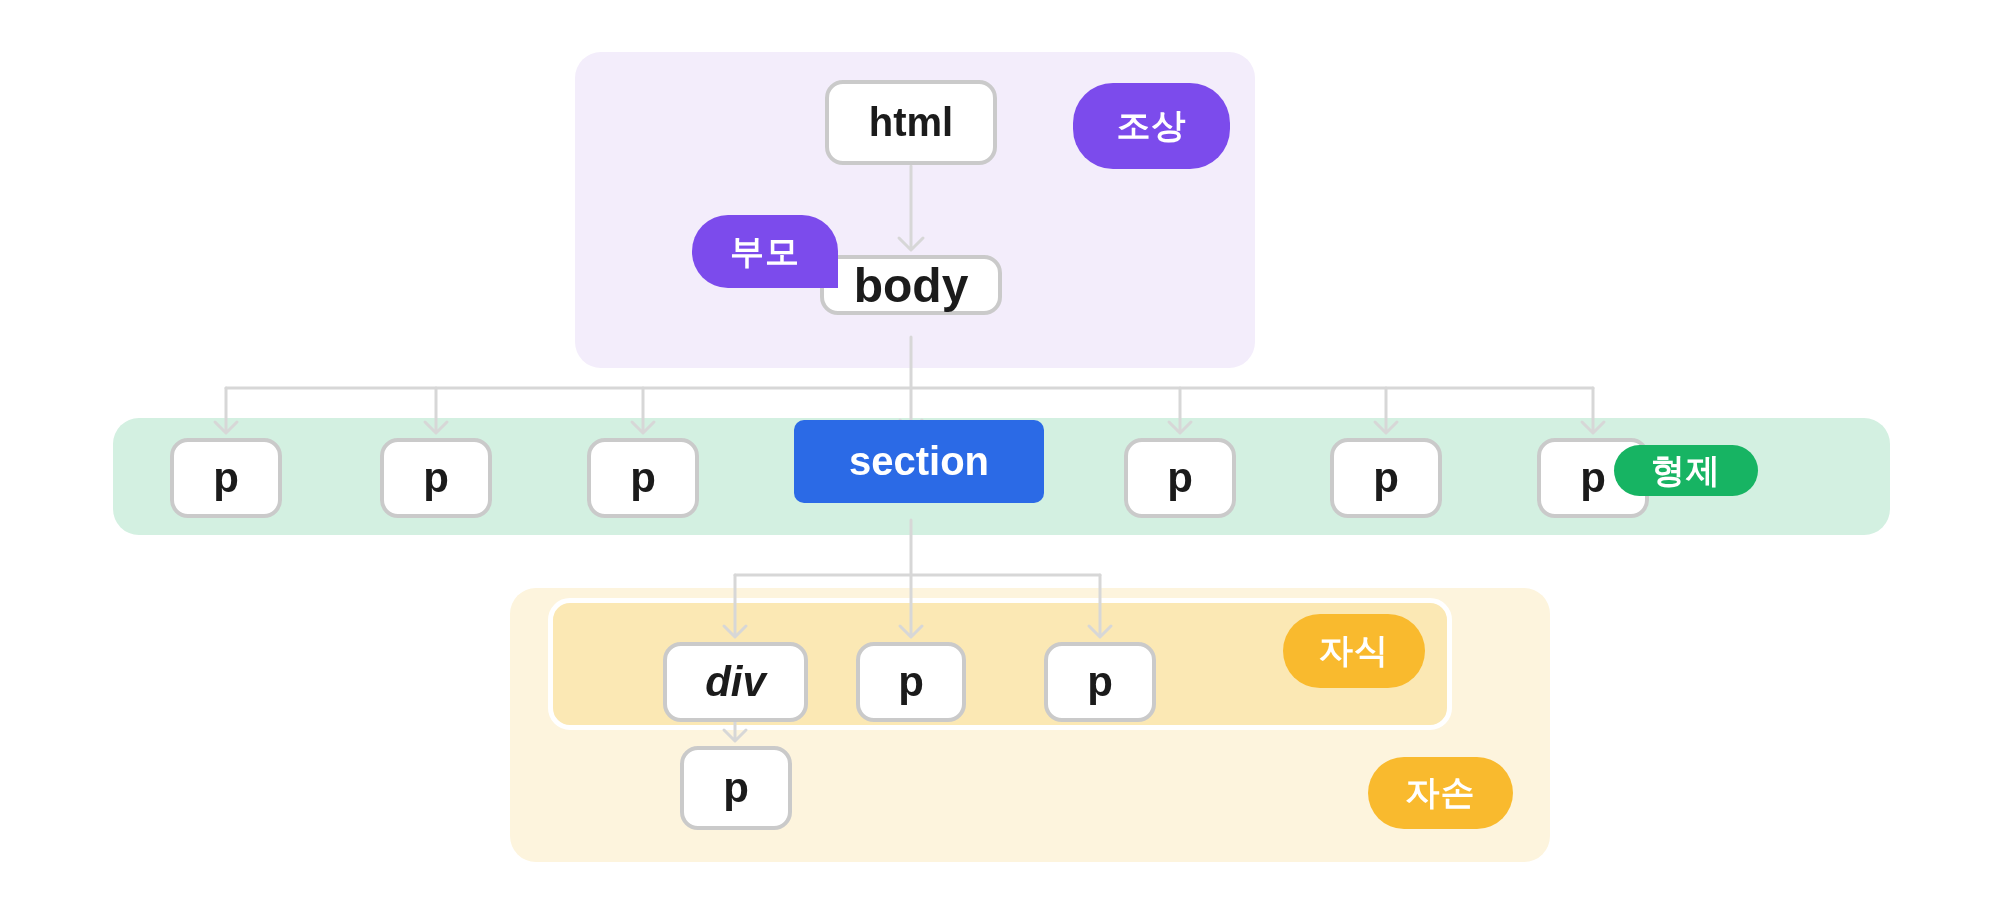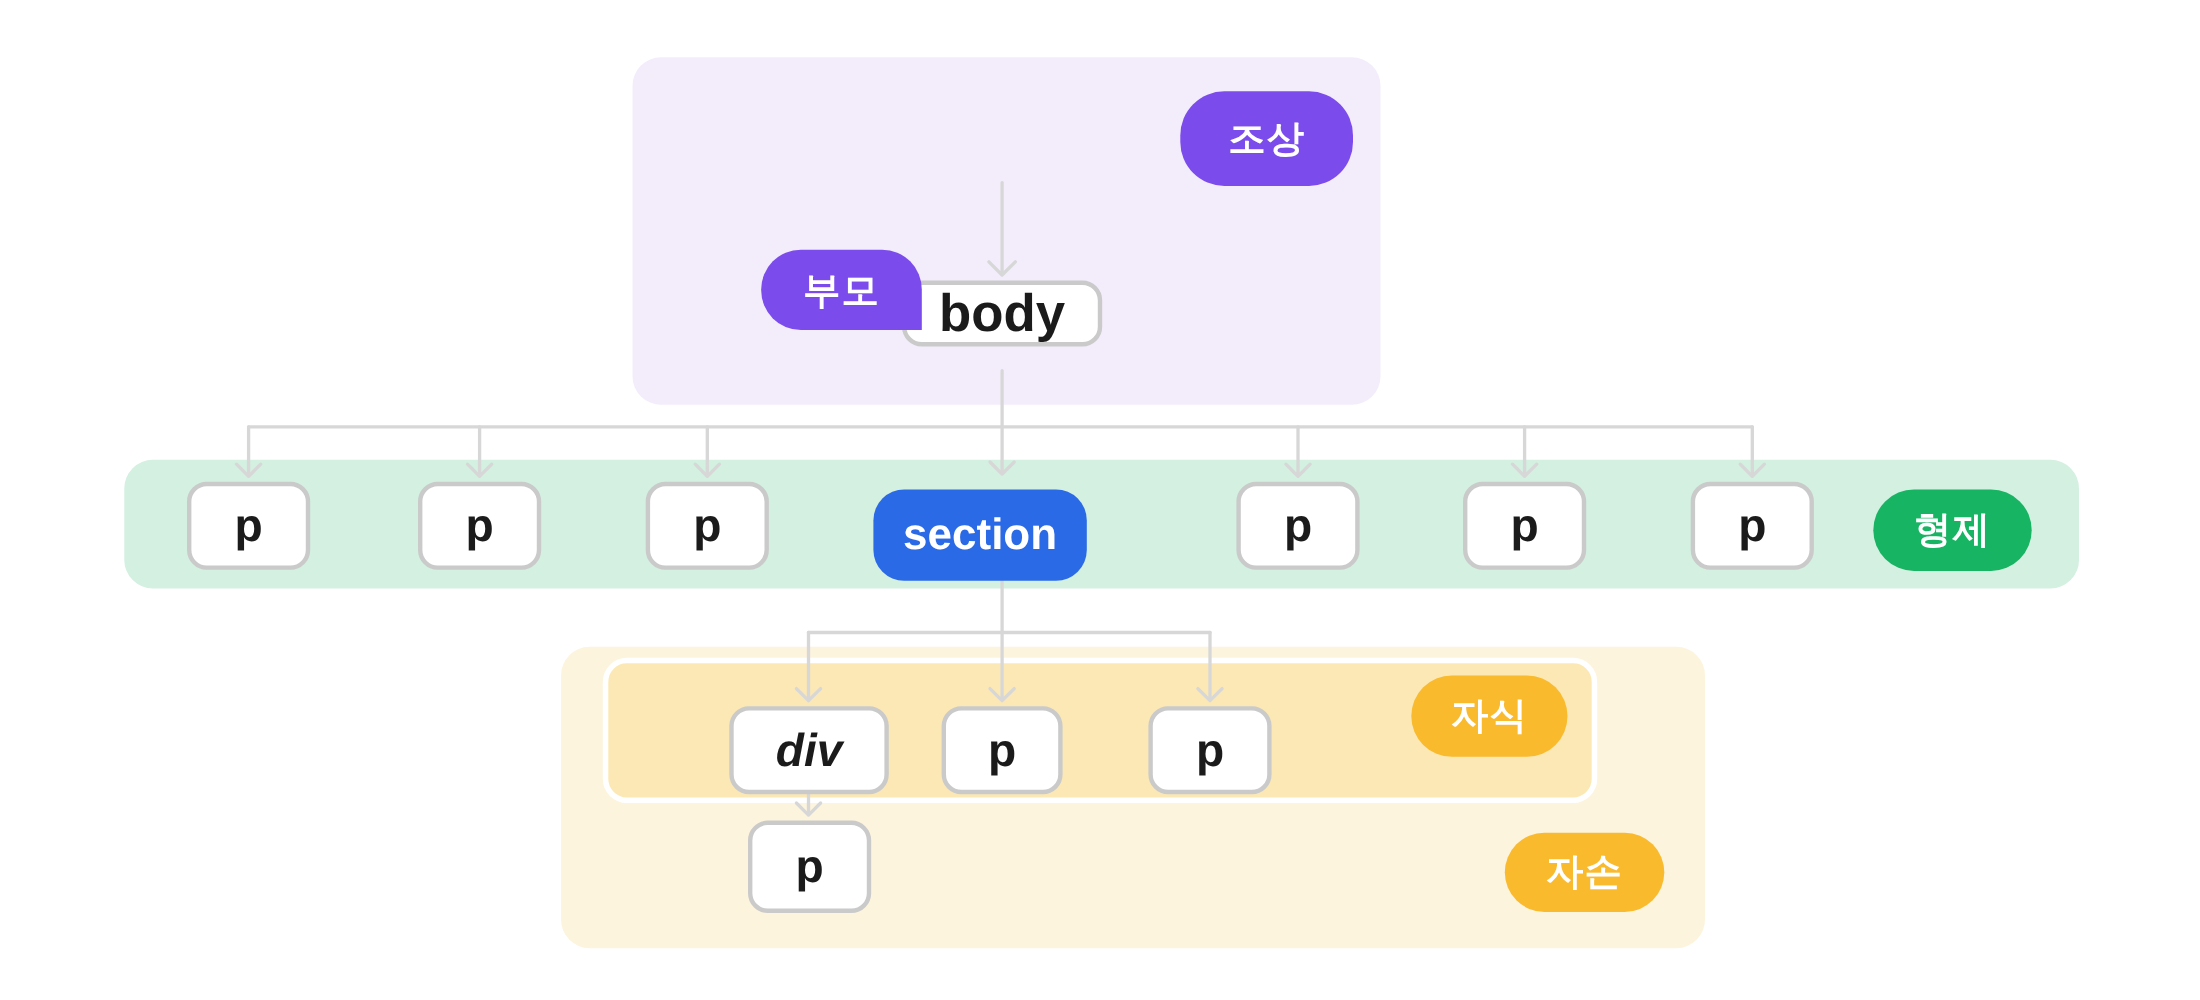--- a/index.html
+++ b/index.html
@@ -22,41 +22,41 @@
   .connectors path { stroke: var(--line); stroke-width: 3; fill: none; stroke-linecap: round; stroke-linejoin: round; }
 
   .node {
     position: absolute; z-index: 2; box-sizing: border-box;
     background: #ffffff; border: 4px solid var(--node-border); border-radius: 18px;
     display: flex; align-items: center; justify-content: center;
     font-weight: 700; font-size: 42px; color: var(--ink);
   }
   .node-html    { left: 825px;  top: 80px;  width: 172px; height: 85px; font-size: 40px; }
   .node-body    { left: 820px;  top: 255px; width: 182px; height: 60px; font-size: 48px; }
-  .node-section { left: 794px;  top: 445px; width: 194px; height: 83px; background: var(--blue); border: none; color: #ffffff;
-                  font-size: 40px; border-radius: 28px; }
+  .node-section { left: 794px;  top: 420px; width: 250px; height: 83px; background: var(--blue); border: none; color: #ffffff;
+                  font-size: 40px; border-radius: 10px; }
   .node-sib     { top: 438px; width: 112px; height: 80px; }
   .sib-1 { left: 170px; }  .sib-2 { left: 380px; }  .sib-3 { left: 587px; }
   .sib-4 { left: 1124px; } .sib-5 { left: 1330px; } .sib-6 { left: 1537px; }
   .node-child   { top: 642px; height: 80px; }
   .child-div { left: 663px;  width: 145px; font-style: italic; }
   .child-p1  { left: 856px;  width: 110px; }
   .child-p2  { left: 1044px; width: 112px; }
   .node-desc { left: 680px; top: 746px; width: 112px; height: 84px; }
 
   .badge {
     position: absolute; z-index: 3; box-sizing: border-box;
     display: flex; align-items: center; justify-content: center;
     font-weight: 700; font-size: 34px; color: #ffffff; letter-spacing: 1px;
   }
   .badge-ancestor   { left: 1073px; top: 83px;  width: 157px; height: 86px; background: var(--purple); border-radius: 40px; }
-  .badge-parent     { left: 692px;  top: 227px; width: 146px; height: 73px; background: var(--purple); border-radius: 36px 36px 0 36px; }
+  .badge-parent     { left: 692px;  top: 215px; width: 146px; height: 73px; background: var(--purple); border-radius: 36px 36px 0 36px; }
   .badge-base       { left: 1005px; top: 388px; width: 142px; height: 72px; background: #ffffff; color: var(--blue);
                       border: 6px solid var(--blue); border-radius: 36px 36px 36px 0; }
-  .badge-sibling    { left: 1703px; top: 445px; width: 144px; height: 74px; background: var(--green); border-radius: 40px; }
+  .badge-sibling    { left: 1614px; top: 445px; width: 144px; height: 51px; background: var(--green); border-radius: 40px; }
   .badge-child      { left: 1283px; top: 614px; width: 142px; height: 74px; background: var(--amber); border-radius: 40px; }
   .badge-descendant { left: 1368px; top: 757px; width: 145px; height: 72px; background: var(--amber); border-radius: 40px; }
 </style>
 </head>
 <body>
 
 <div class="canvas">
 
   <div class="zone zone-ancestor"></div>
   <div class="zone zone-sibling"></div>
@@ -75,20 +75,21 @@
     <path d="M1386 388 V432 M1375 422 L1386 433 L1397 422"></path>
     <path d="M1593 388 V432 M1582 422 L1593 433 L1604 422"></path>
     <path d="M911 520 V575"></path>
     <path d="M735 575 H1100"></path>
     <path d="M735 575 V636 M724 626 L735 637 L746 626"></path>
     <path d="M911 575 V636 M900 626 L911 637 L922 626"></path>
     <path d="M1100 575 V636 M1089 626 L1100 637 L1111 626"></path>
     <path d="M735 722 V740 M724 730 L735 741 L746 730"></path>
   </svg>
 
+  <div class="node node-html">html</div>
   <div class="node node-body">body</div>
 
   <div class="node node-sib sib-1">p</div>
   <div class="node node-sib sib-2">p</div>
   <div class="node node-sib sib-3">p</div>
   <div class="node node-section">section</div>
   <div class="node node-sib sib-4">p</div>
   <div class="node node-sib sib-5">p</div>
   <div class="node node-sib sib-6">p</div>
 

